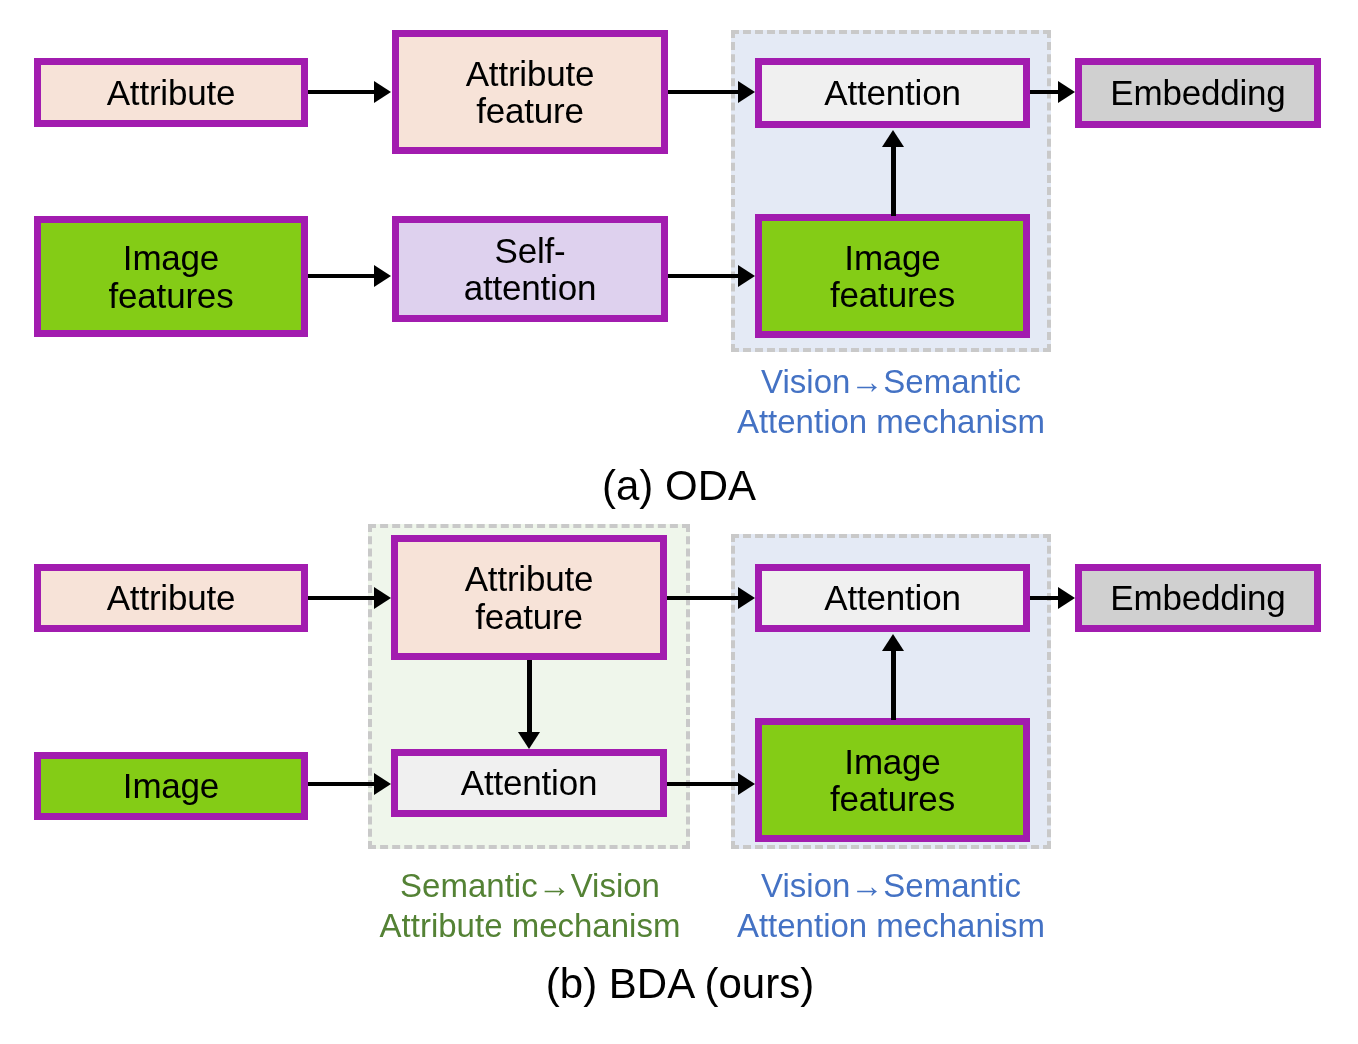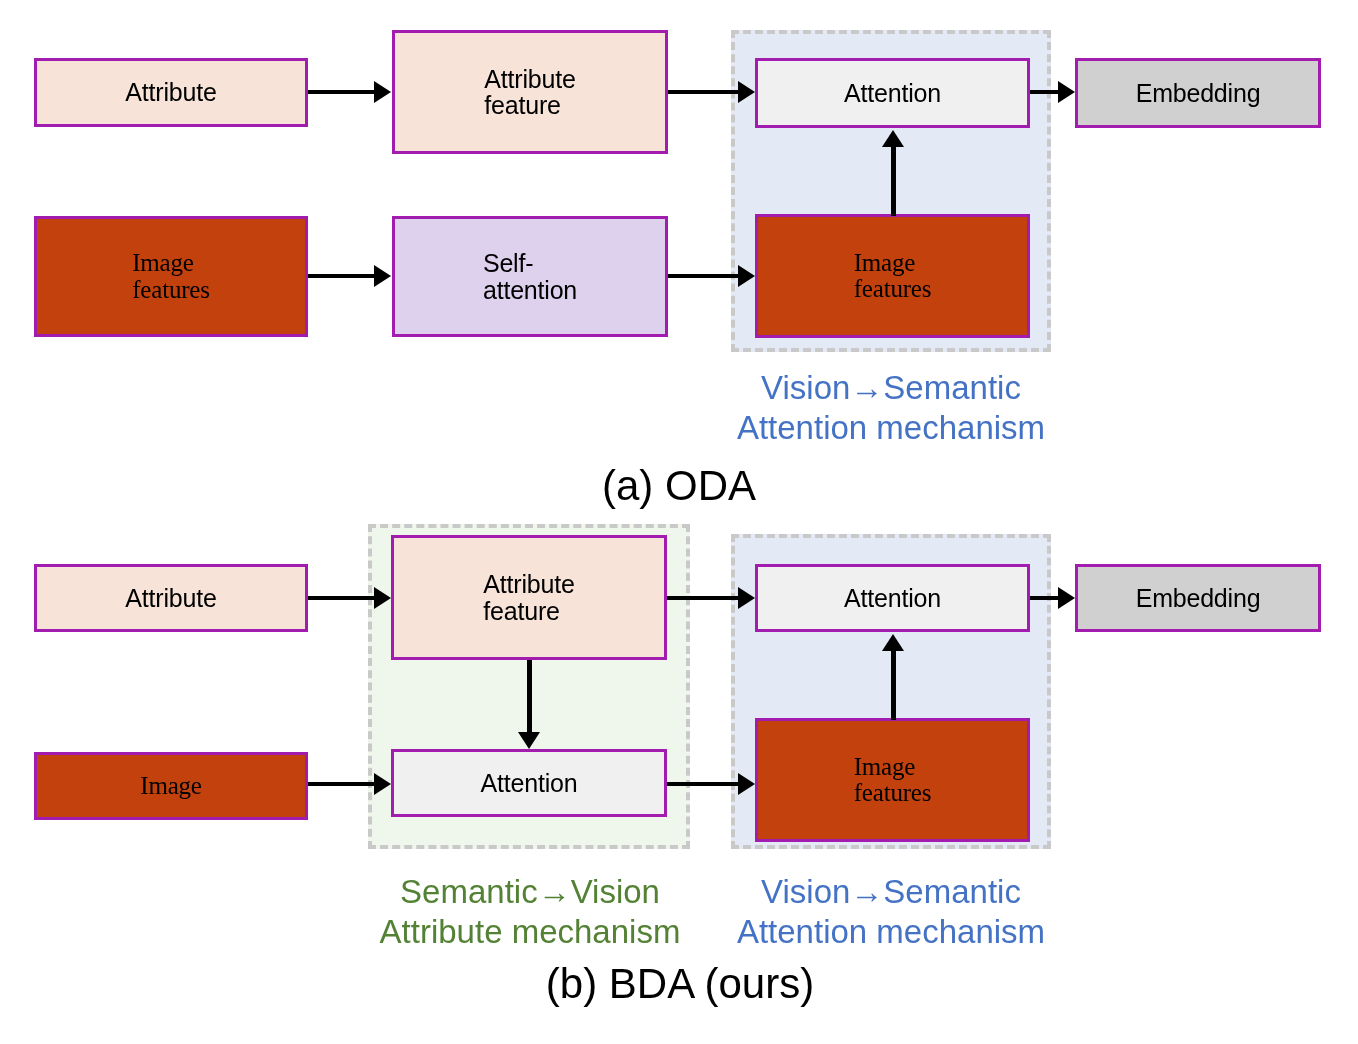--- a/index.html
+++ b/index.html
@@ -15,33 +15,34 @@
     width: 1358px;
     height: 1044px;
     background: #ffffff;
     overflow: hidden;
   }
 
   
   .node {
     position: absolute;
     box-sizing: border-box;
-    border: 3px solid #a21caf;
+    border: 7px solid #a21caf;
     display: flex;
     align-items: center;
     justify-content: center;
-    font-family: "Liberation Sans", sans-serif;
-    font-size: 25px;
+    text-align: center;
+    font-family: "Liberation Sans", sans-serif;
+    font-size: 35px;
     line-height: 1.06;
     color: #000000;
     white-space: pre-line;
     letter-spacing: -0.2px;
   }
   .fill-peach  { background: #F7E3D8; }
-  .fill-yellow { background: #c2410c; font-family: Liberation Serif, serif; }
+  .fill-yellow { background: #84cc16; }
   .fill-purple { background: #DED1EE; }
   .fill-white  { background: #F0F0F0; }
   .fill-gray   { background: #D0D0D0; }
 
   
   .panel {
     position: absolute;
     box-sizing: border-box;
     border: 4px dashed #C9C9C9;
   }
@@ -83,21 +84,20 @@
   }
 
   
   .panel-caption {
     position: absolute;
     font-family: "Liberation Sans", sans-serif;
     font-size: 33px;
     line-height: 1.22;
     text-align: center;
     white-space: pre-line;
-    margin-top: 6px;
   }
   .cap-blue  { color: #4472C4; }
   .cap-green { color: #548235; }
 
   .figure-caption {
     position: absolute;
     font-family: "Liberation Sans", sans-serif;
     font-size: 42px;
     color: #000000;
     text-align: center;
@@ -114,21 +114,21 @@
     <div class="panel panel-blue" style="left:731px; top:30px; width:320px; height:322px;"></div>
 
     <div class="node fill-peach" style="left:34px; top:58px; width:274px; height:69px;">Attribute</div>
 
     <div class="node fill-peach" style="left:392px; top:30px; width:276px; height:124px;">Attribute
 feature</div>
 
     <div class="node fill-yellow" style="left:34px; top:216px; width:274px; height:121px;">Image
 features</div>
 
-    <div class="node fill-purple" style="left:392px; top:216px; width:276px; height:121px;">Self-
+    <div class="node fill-purple" style="left:392px; top:216px; width:276px; height:106px;">Self-
 attention</div>
 
     <div class="node fill-white" style="left:755px; top:58px; width:275px; height:70px;">Attention</div>
 
     <div class="node fill-yellow" style="left:755px; top:214px; width:275px; height:124px;">Image
 features</div>
 
     <div class="node fill-gray" style="left:1075px; top:58px; width:246px; height:70px;">Embedding</div>
 
     <div class="hline" style="left:308px; top:90px; width:72px;"></div>

